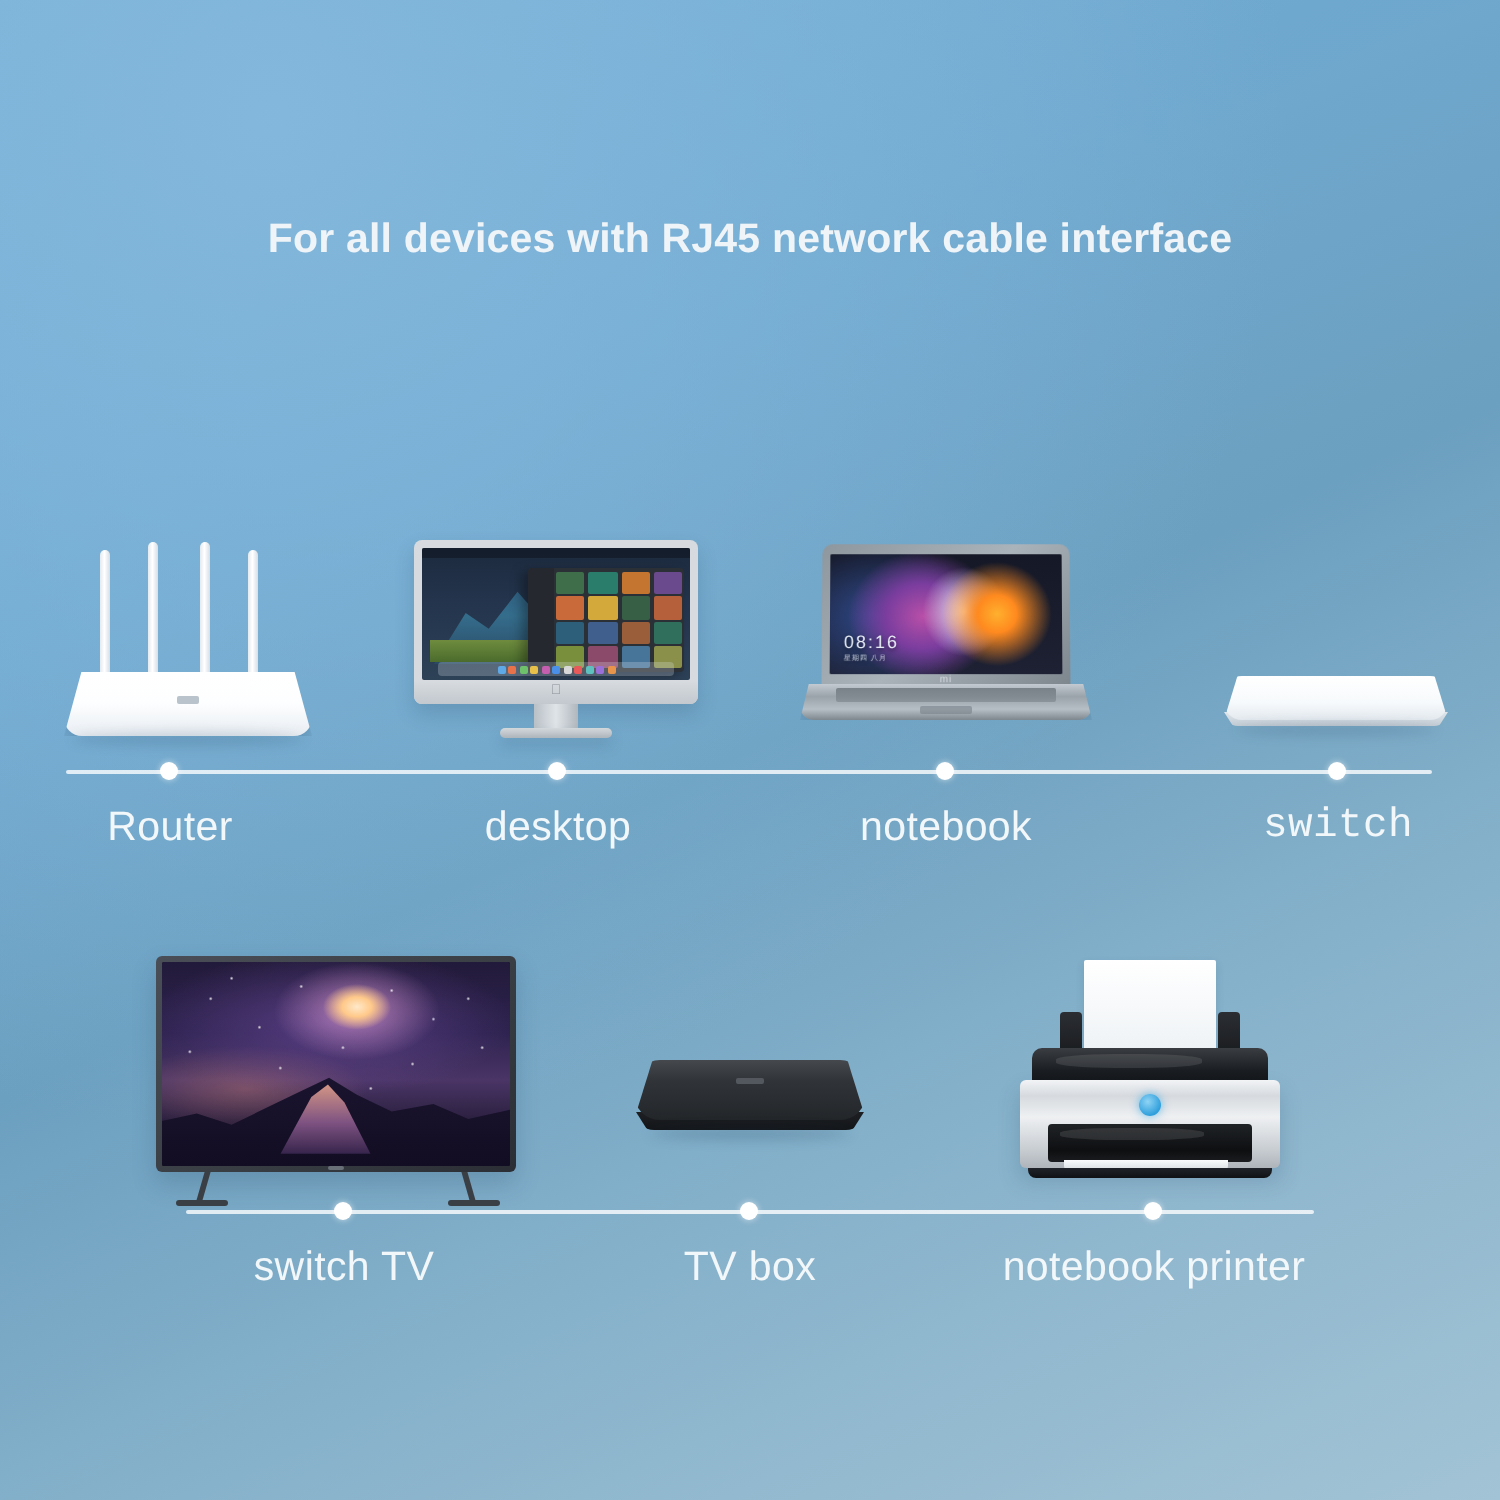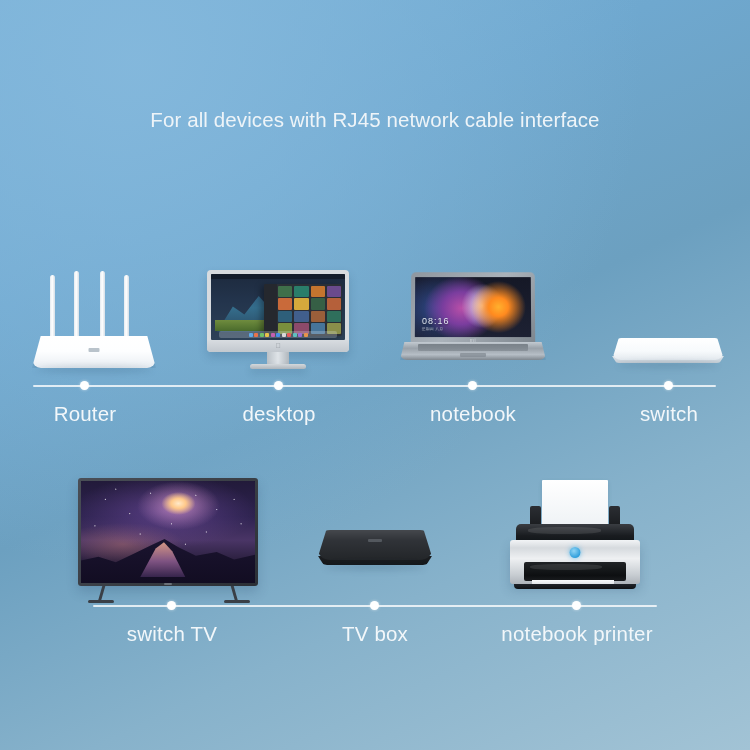--- a/index.html
+++ b/index.html
@@ -15,21 +15,21 @@
   }
 
   
   .header{position:absolute;left:0;right:0;top:86px;text-align:center;}
   .title{
     font-size:41px;font-weight:bold;color:#ffffff;letter-spacing:-0.4px;
     line-height:1.1;margin:0;
     text-shadow:0 1px 2px rgba(40,80,110,0.12);
   }
   .subtitle{
-    margin:22px 0 0 0;font-size:20.5px;color:#eef4f8;font-weight:400;letter-spacing:0.1px;
+    margin:22px 0 0 0;font-size:20.5px;color:#eef4f8;font-weight:700;letter-spacing:0.1px;
   }
 
   
   .row{position:absolute;left:0;right:0;}
   .rail{position:absolute;height:2px;background:rgba(255,255,255,0.78);border-radius:2px;}
   .dot{
     position:absolute;width:9px;height:9px;border-radius:50%;
     background:#ffffff;box-shadow:0 0 3px rgba(255,255,255,0.6);
   }
   .caption{
@@ -368,21 +368,21 @@
   <div class="row">
     <div class="rail" style="left:33px;top:385px;width:683px;"></div>
     <span class="dot" style="left:80px;top:381px;"></span>
     <span class="dot" style="left:274px;top:381px;"></span>
     <span class="dot" style="left:468px;top:381px;"></span>
     <span class="dot" style="left:664px;top:381px;"></span>
 
     <span class="caption" style="left:85px;top:402px;">Router</span>
     <span class="caption" style="left:279px;top:402px;">desktop</span>
     <span class="caption" style="left:473px;top:402px;">notebook</span>
-    <span class="caption" style="left:669px;top:402px;">switch</span>
+    <span class="caption" style="left:669px;top:402px;font-family:Liberation Mono, monospace;">switch</span>
   </div>
 
   <div class="dev" style="left:78px;top:478px;width:180px;height:126px;">
     <div class="tv-frame">
       <div class="tv-screen">
         <div class="galaxy"></div>
         <div class="stars"></div>
         <div class="ridge"></div>
         <div class="ridge2"></div>
       </div>

